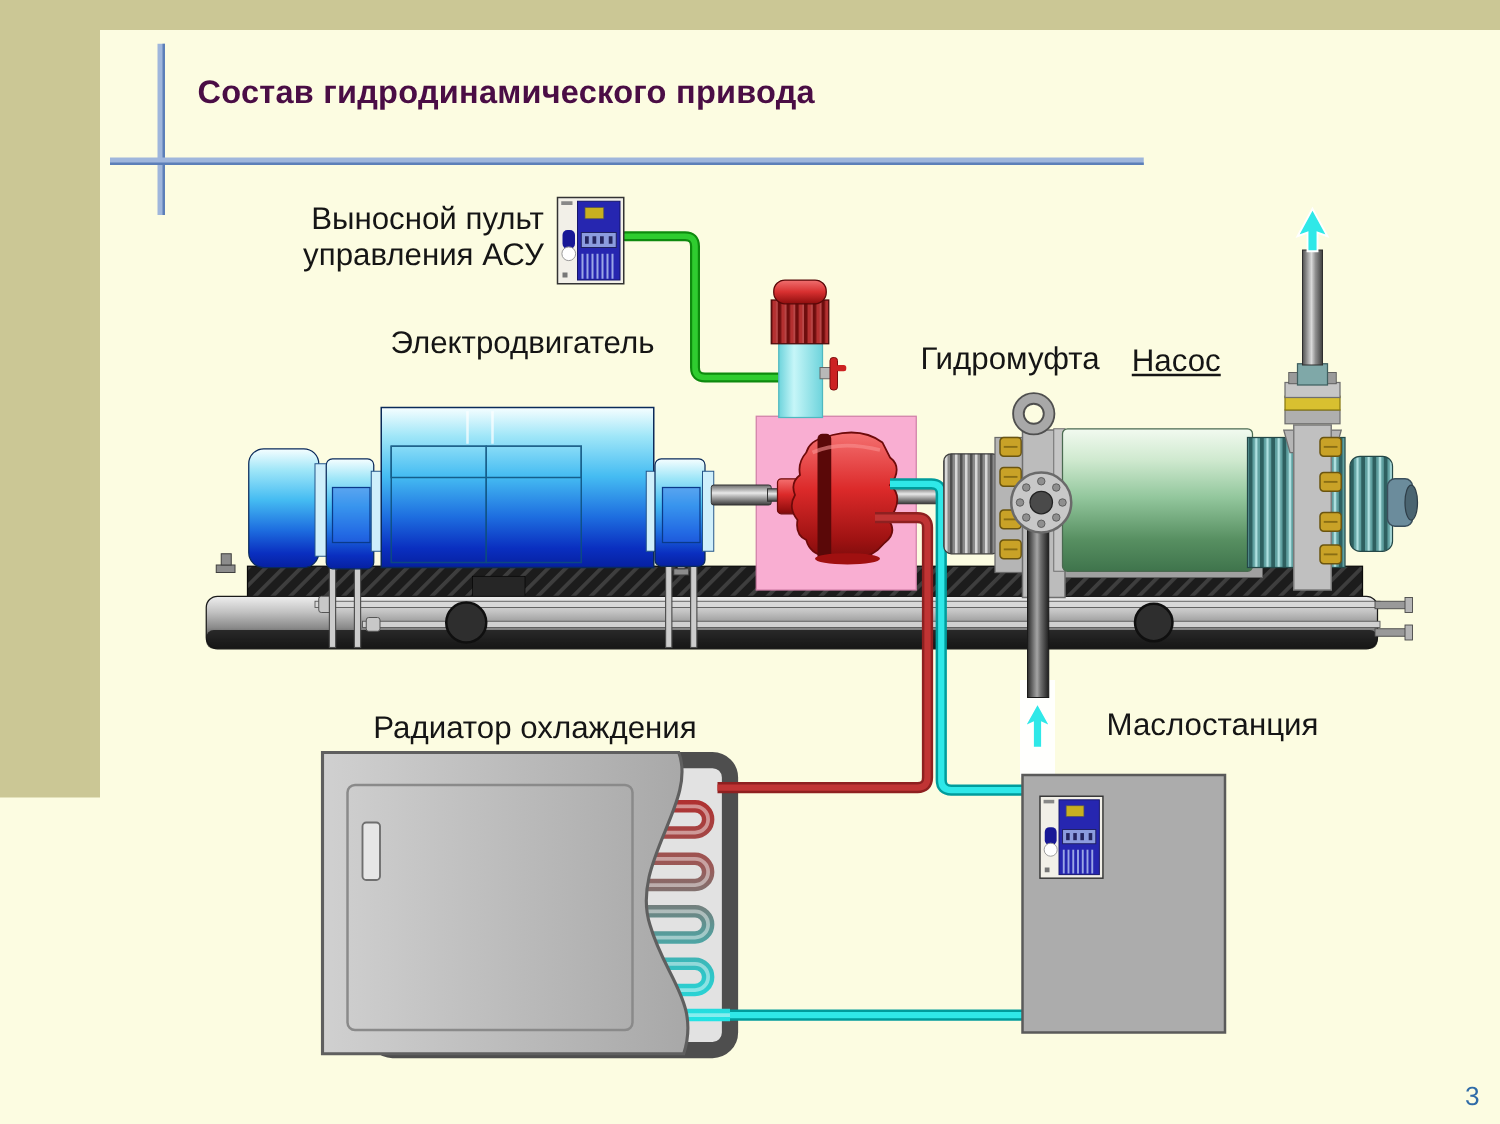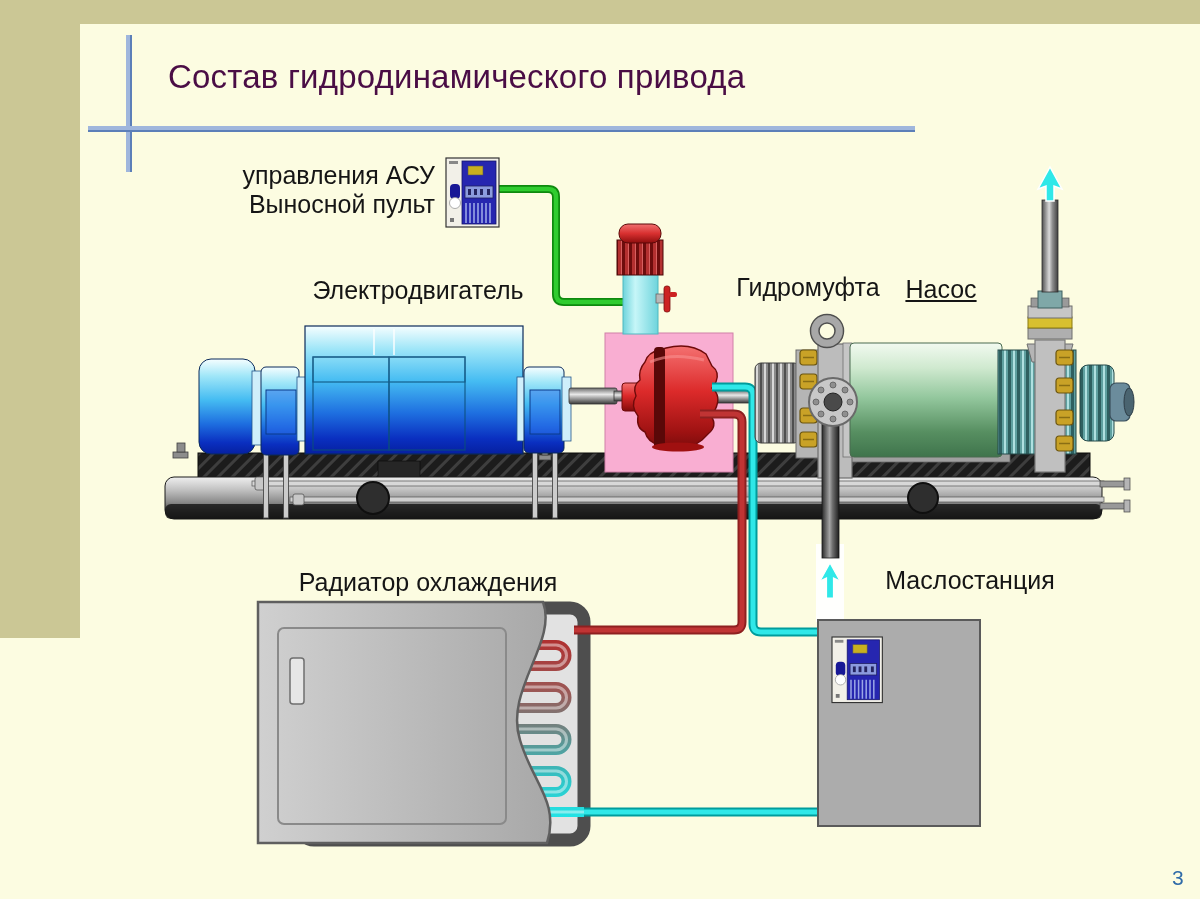--- a/index.html
+++ b/index.html
@@ -6,22 +6,22 @@
   body{
     width:1200px;height:899px;position:relative;overflow:hidden;
     background:var(--slide-bg,#FCFCE1);
     font-family:"Liberation Sans","DejaVu Sans",sans-serif;
   }
   .band-left{position:absolute;left:0;top:0;width:80px;height:638px;background:var(--side-band,#CBC795);}
   .band-top{position:absolute;left:0;top:0;width:1200px;height:24px;background:var(--side-band,#CBC795);}
   .rule-v{position:absolute;left:126px;top:35px;width:4px;height:137px;background:var(--accent-rule,#9FB6DC);border-right:2px solid var(--accent-rule-dark,#5C7FB8);}
   .rule-h{position:absolute;left:88px;top:126px;width:827px;height:4px;background:var(--accent-rule,#9FB6DC);border-bottom:2px solid var(--accent-rule-dark,#5C7FB8);}
   .title{
-    position:absolute;left:168px;top:58px;width:720px;
-    font-size:33px;font-weight:normal;color:var(--title-text,#4A0D45);letter-spacing:0.2px;
+    position:absolute;left:158px;top:58px;width:720px;
+    font-size:26px;font-weight:bold;color:var(--title-text,#4A0D45);letter-spacing:0.2px;
   }
   .lbl{position:absolute;font-size:25px;color:var(--label-text,#151515);white-space:nowrap;}
   .lbl.center{transform:translateX(-50%);}
   .lbl-2line{position:absolute;left:170px;top:161px;width:265px;text-align:right;font-size:25px;line-height:29px;color:var(--label-text,#151515);}
   .pagenum{position:absolute;left:1172px;top:866px;font-size:21px;color:var(--page-number,#2F6BA8);}
   svg.canvas{position:absolute;left:0;top:0;}
 </style>
 </head>
 <body>
 
@@ -340,22 +340,22 @@
 <g>
   <polygon points="1050,167 1038,189 1046,186 1046,201 1054,201 1054,186 1062,189" style="fill:var(--cold-oil,#2FE8E8)" stroke="#FFFFFF" stroke-width="1.5"></polygon>
 </g>
 
 <g>
   <use href="#ctrlpanel" x="446" y="158"></use>
 </g>
 </svg>
 
 <div class="lbl-2line">
+  <div>Выносной пульт</div>
   <div>управления АСУ</div>
-  <div>Выносной пульт</div>
 </div>
-<div class="lbl center" style="left:418px;top:276px;">Электродвигатель</div>
+<div class="lbl center" style="left:418px;top:260px;">Электродвигатель</div>
 <div class="lbl center" style="left:760px;top:273px;margin-left:48px;">Гидромуфта</div>
 <div class="lbl center" style="left:941px;top:275px;text-decoration:underline;">Насос</div>
 <div class="lbl center" style="left:428px;top:568px;">Радиатор охлаждения</div>
 <div class="lbl center" style="left:970px;top:566px;">Маслостанция</div>
 
 <div class="pagenum">3</div>
 
 </body></html>

